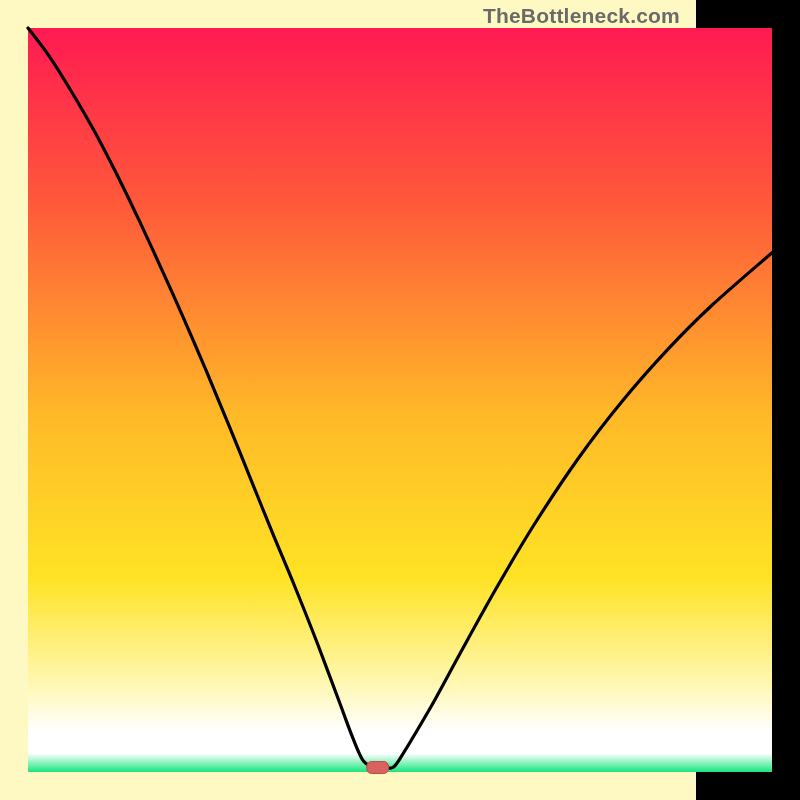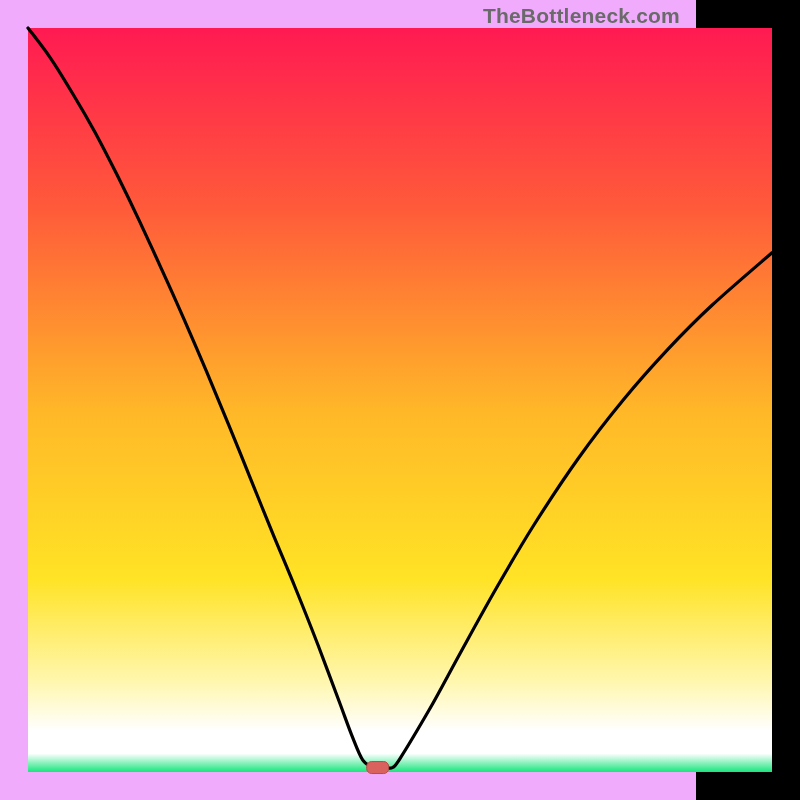--- a/index.html
+++ b/index.html
@@ -9,21 +9,21 @@
     height: 800px;
     background: #000;
     overflow: hidden;
   }
   .frame {
     position: absolute;
     left: 0;
     top: 0;
     width: 696px;
     height: 800px;
-    background: #f0abfc;
+    background: #fef9c3;
   }
   .watermark {
     position: absolute;
     top: 4px;
     right: 16px;
     font-family: Arial, Helvetica, sans-serif;
     font-size: 21px;
     font-weight: 600;
     color: #6a6a6a;
     letter-spacing: 0.2px;

